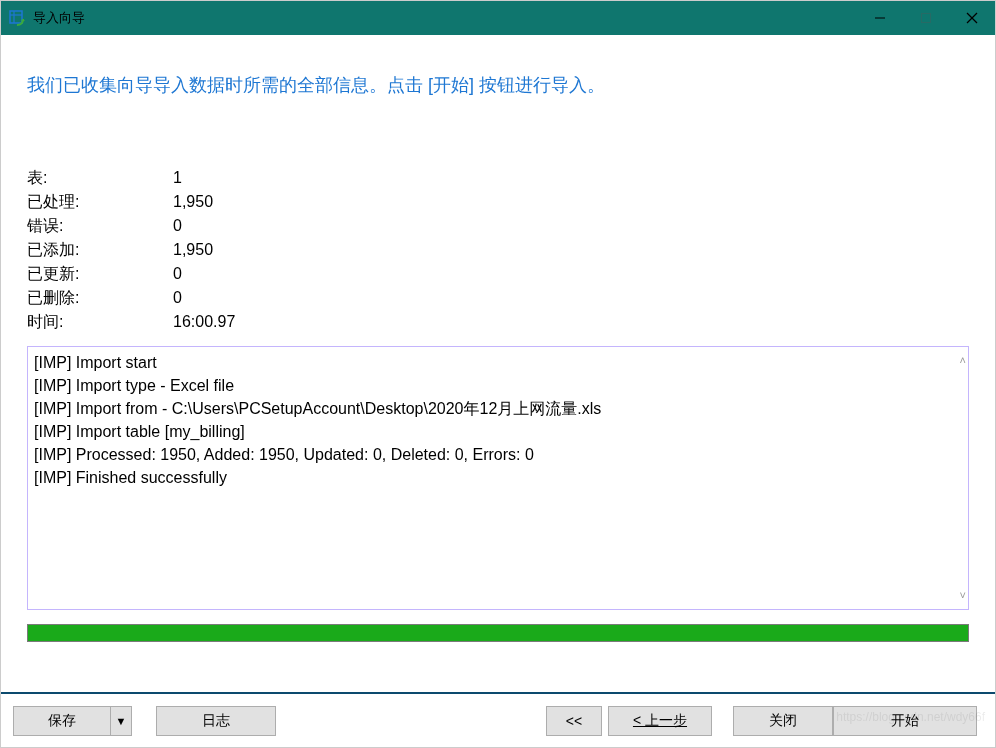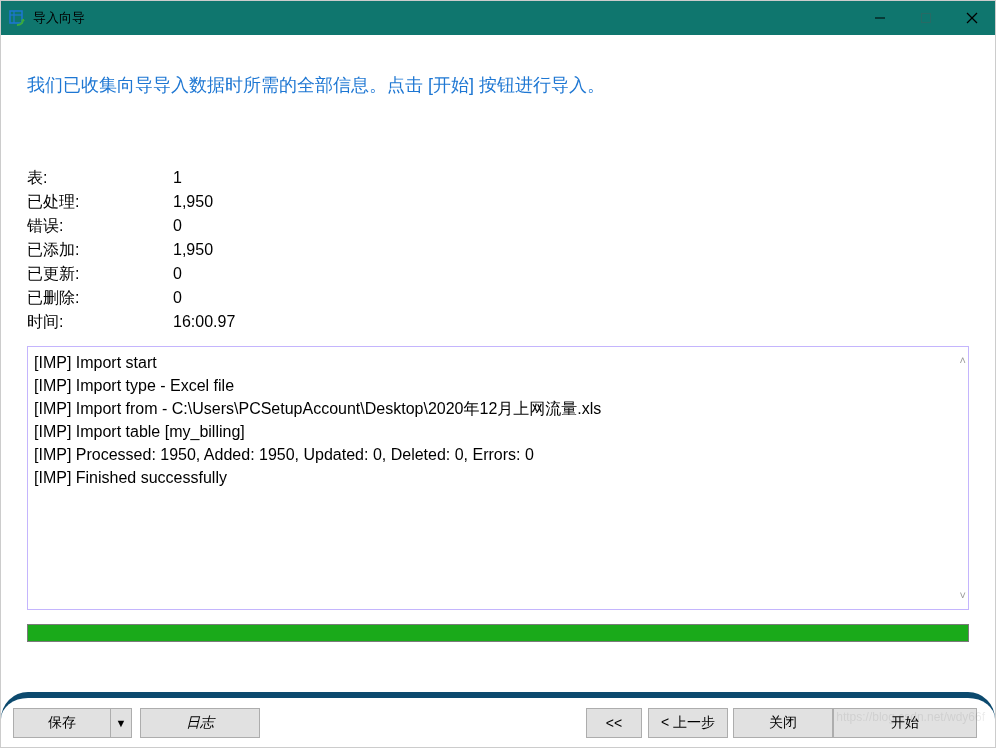--- a/index.html
+++ b/index.html
@@ -105,26 +105,25 @@
       height: 18px;
       background: #1aaa1a;
       border: 1px solid #7a7a7a;
     }
 
     
     .button-bar {
       position: absolute;
       left: 0; right: 0; bottom: 0;
       height: 55px;
-      border-top: 6px solid #0c4a6e;
+      border-top: 2px solid #0c4a6e;
       display: flex;
       align-items: center;
       padding: 0 12px;
       background: #fff;
-      border-radius: 27px;
     }
     .btn {
       height: 30px;
       border: 1px solid #adadad;
       background: #e1e1e1;
       font-size: 14px;
       color: #000;
       display: inline-flex;
       align-items: center;
       justify-content: center;
@@ -134,24 +133,24 @@
     .btn-save { width: 98px; }
     .btn-dropdown {
       width: 22px;
       border-left: 1px solid #adadad;
       margin-left: -1px;
       display: inline-flex;
       align-items: center;
       justify-content: center;
       font-size: 11px;
     }
-    .btn-log   { width: 120px; margin-left: 8px; font-style: italic; }
+    .btn-log   { width: 120px; margin-left: 24px; }
     .spacer { flex: 1; }
     .btn-first { width: 56px; margin-right: 6px; }
-    .btn-prev  { width: 80px; margin-right: 5px; }
+    .btn-prev  { width: 104px; margin-right: 21px; text-decoration: underline; }
     .btn-start { width: 144px; margin-right: 6px; }
     .btn-close { width: 100px; }
 
     .watermark {
       position:absolute;
       right: 10px;
       bottom: 23px;
       font-size: 12px;
       color: rgba(0,0,0,0.08);
       pointer-events:none;

